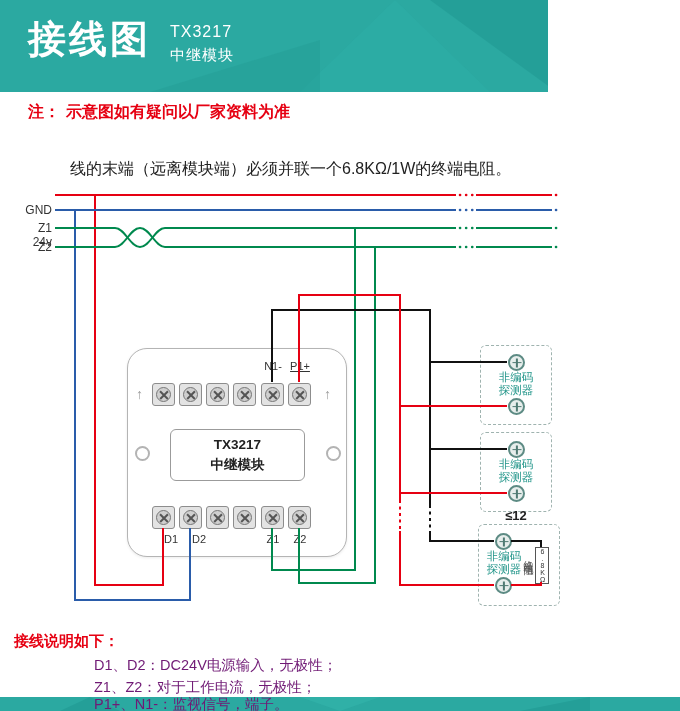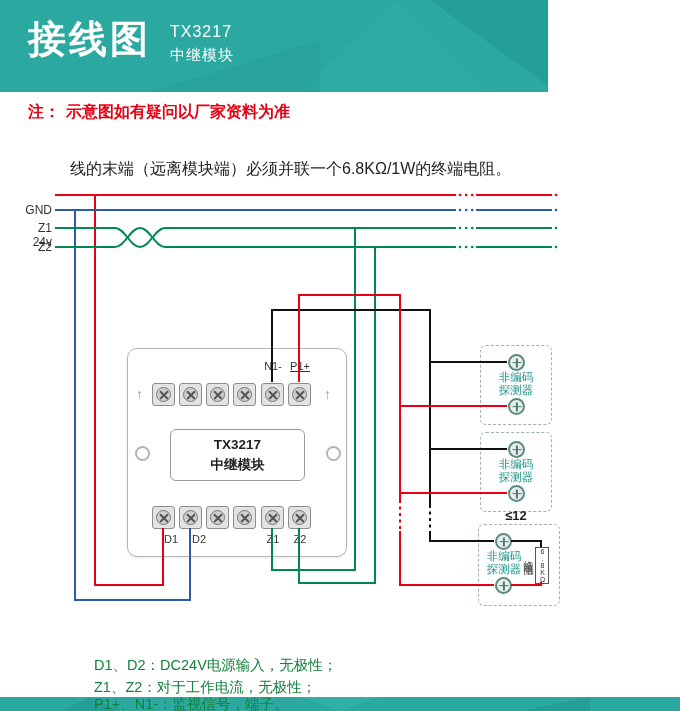--- a/index.html
+++ b/index.html
@@ -16,21 +16,21 @@
   .note{position:absolute;top:102px;font-size:16px;font-weight:bold;color:#E60012;z-index:10;white-space:nowrap;}
   #note-label{left:28px;} #note-text{left:66px;}
   .intro{position:absolute;font-size:16px;color:#222;z-index:10;white-space:nowrap;}
   #intro1{left:59px;top:129px;} #intro2{left:27px;top:159px;margin-left:43px;}
   
   .buslabel{position:absolute;left:10px;width:42px;text-align:right;font-size:12px;color:#333;z-index:10;}
   
   svg.wires{position:absolute;left:0;top:0;z-index:30;pointer-events:none;}
   
   .module{position:absolute;left:127px;top:348px;width:220px;height:209px;background:#fff;
-          border:1.5px solid #b4b4b4;border-radius:10px;z-index:20;box-sizing:border-box;
+          border:1.5px solid #b4b4b4;border-radius:20px;z-index:20;box-sizing:border-box;
           box-shadow:0 1px 3px rgba(0,0,0,.08);}
   .tlabel{position:absolute;top:11px;width:30px;text-align:center;font-size:11px;color:#333;}
   .blabel{position:absolute;top:184px;width:30px;text-align:center;font-size:11px;color:#333;}
   .arrow{position:absolute;top:37px;font-size:14px;color:#999;}
   .term{position:absolute;width:23px;height:23px;background:#e3e3e3;border:1px solid #8d8d8d;border-radius:3px;box-sizing:border-box;}
   .term .head{position:absolute;left:3px;top:3px;width:15px;height:15px;border-radius:50%;background:#cfcfcf;border:1px solid #777;box-sizing:border-box;display:block;}
   .term .head::before,.term .head::after{content:"";position:absolute;left:50%;top:50%;width:11px;height:1.8px;background:#555;}
   .term .head::before{transform:translate(-50%,-50%) rotate(45deg);}
   .term .head::after{transform:translate(-50%,-50%) rotate(-45deg);}
   .row-top{top:34px;} .row-bottom{top:157px;}
@@ -48,21 +48,21 @@
   .dname{position:absolute;top:25px;left:0;width:100%;text-align:center;font-size:11.5px;line-height:13px;color:#1F9488;}
   #detector-3 .dname{width:50px;}
   .rlabel{position:absolute;left:42px;top:27px;height:58px;writing-mode:vertical-rl;text-orientation:upright;
           font-size:10px;letter-spacing:2px;color:#555;}
   .resistor{position:absolute;left:56px;top:22px;width:14px;height:37px;border:1.5px solid #555;box-sizing:border-box;
             display:flex;align-items:center;justify-content:center;background:#fff;}
   .resistor span{writing-mode:vertical-rl;text-orientation:upright;font-size:7px;line-height:10px;color:#333;}
   .lte{position:absolute;left:486px;top:508px;width:60px;text-align:center;font-size:13px;font-weight:600;color:#222;z-index:20;}
   
   .nheading{position:absolute;left:14px;top:632px;font-size:15px;font-weight:600;color:#E60012;z-index:50;white-space:nowrap;}
-  .nitem{position:absolute;left:94px;font-size:14.5px;color:#15803d;z-index:50;white-space:nowrap;}
+  .nitem{position:absolute;left:94px;font-size:14.5px;color:#701a75;z-index:50;white-space:nowrap;}
   #nitem1{top:656px;} #nitem2{top:678px;} #nitem3{top:695px;}
 </style>
 </head>
 <body>
 
 <div class="page">
 
   <div class="header">
     <i class="tri" style="left:300px;top:0;width:190px;height:92px;background:#2FB0A8;opacity:.45;clip-path:polygon(50% 0,100% 100%,0 100%);"></i>
     <i class="tri" style="left:430px;top:0;width:230px;height:92px;background:#1E968F;opacity:.5;clip-path:polygon(0 0,100% 0,55% 100%);"></i>
@@ -203,20 +203,21 @@
       <path d="M430 362 H507 M430 449 H507" stroke="#111111" stroke-width="2" fill="none"></path>
     </g>
     <g>
       <path d="M299 382 V295 H400 V500" stroke="#E60012" stroke-width="2" fill="none"></path>
       <path d="M400 500 V531" stroke="#E60012" stroke-width="2" stroke-dasharray="3 3.5" fill="none"></path>
       <path d="M400 531 V585 H494 M511 585 H541 V582" stroke="#E60012" stroke-width="2" fill="none"></path>
       <path d="M400 406 H507 M400 493 H507" stroke="#E60012" stroke-width="2" fill="none"></path>
     </g>
   </svg>
 
+  <span class="nheading">接线说明如下：</span>
   <span class="nitem" id="nitem1">D1、D2：DC24V电源输入，无极性；</span>
   <span class="nitem" id="nitem2">Z1、Z2：对于工作电流，无极性；</span>
   <span class="nitem" id="nitem3">P1+、N1-：监视信号，端子。</span>
 
   <div class="footer">
     <i class="tri" style="left:60px;top:0;width:60px;height:14px;background:#1E968F;opacity:.5;clip-path:polygon(0 100%,50% 0,100% 100%);"></i>
     <i class="tri" style="left:300px;top:0;width:80px;height:14px;background:#38B7AF;opacity:.45;clip-path:polygon(0 0,100% 0,50% 100%);"></i>
     <i class="tri" style="left:520px;top:0;width:70px;height:14px;background:#1E968F;opacity:.5;clip-path:polygon(0 100%,100% 0,100% 100%);"></i>
   </div>
 

